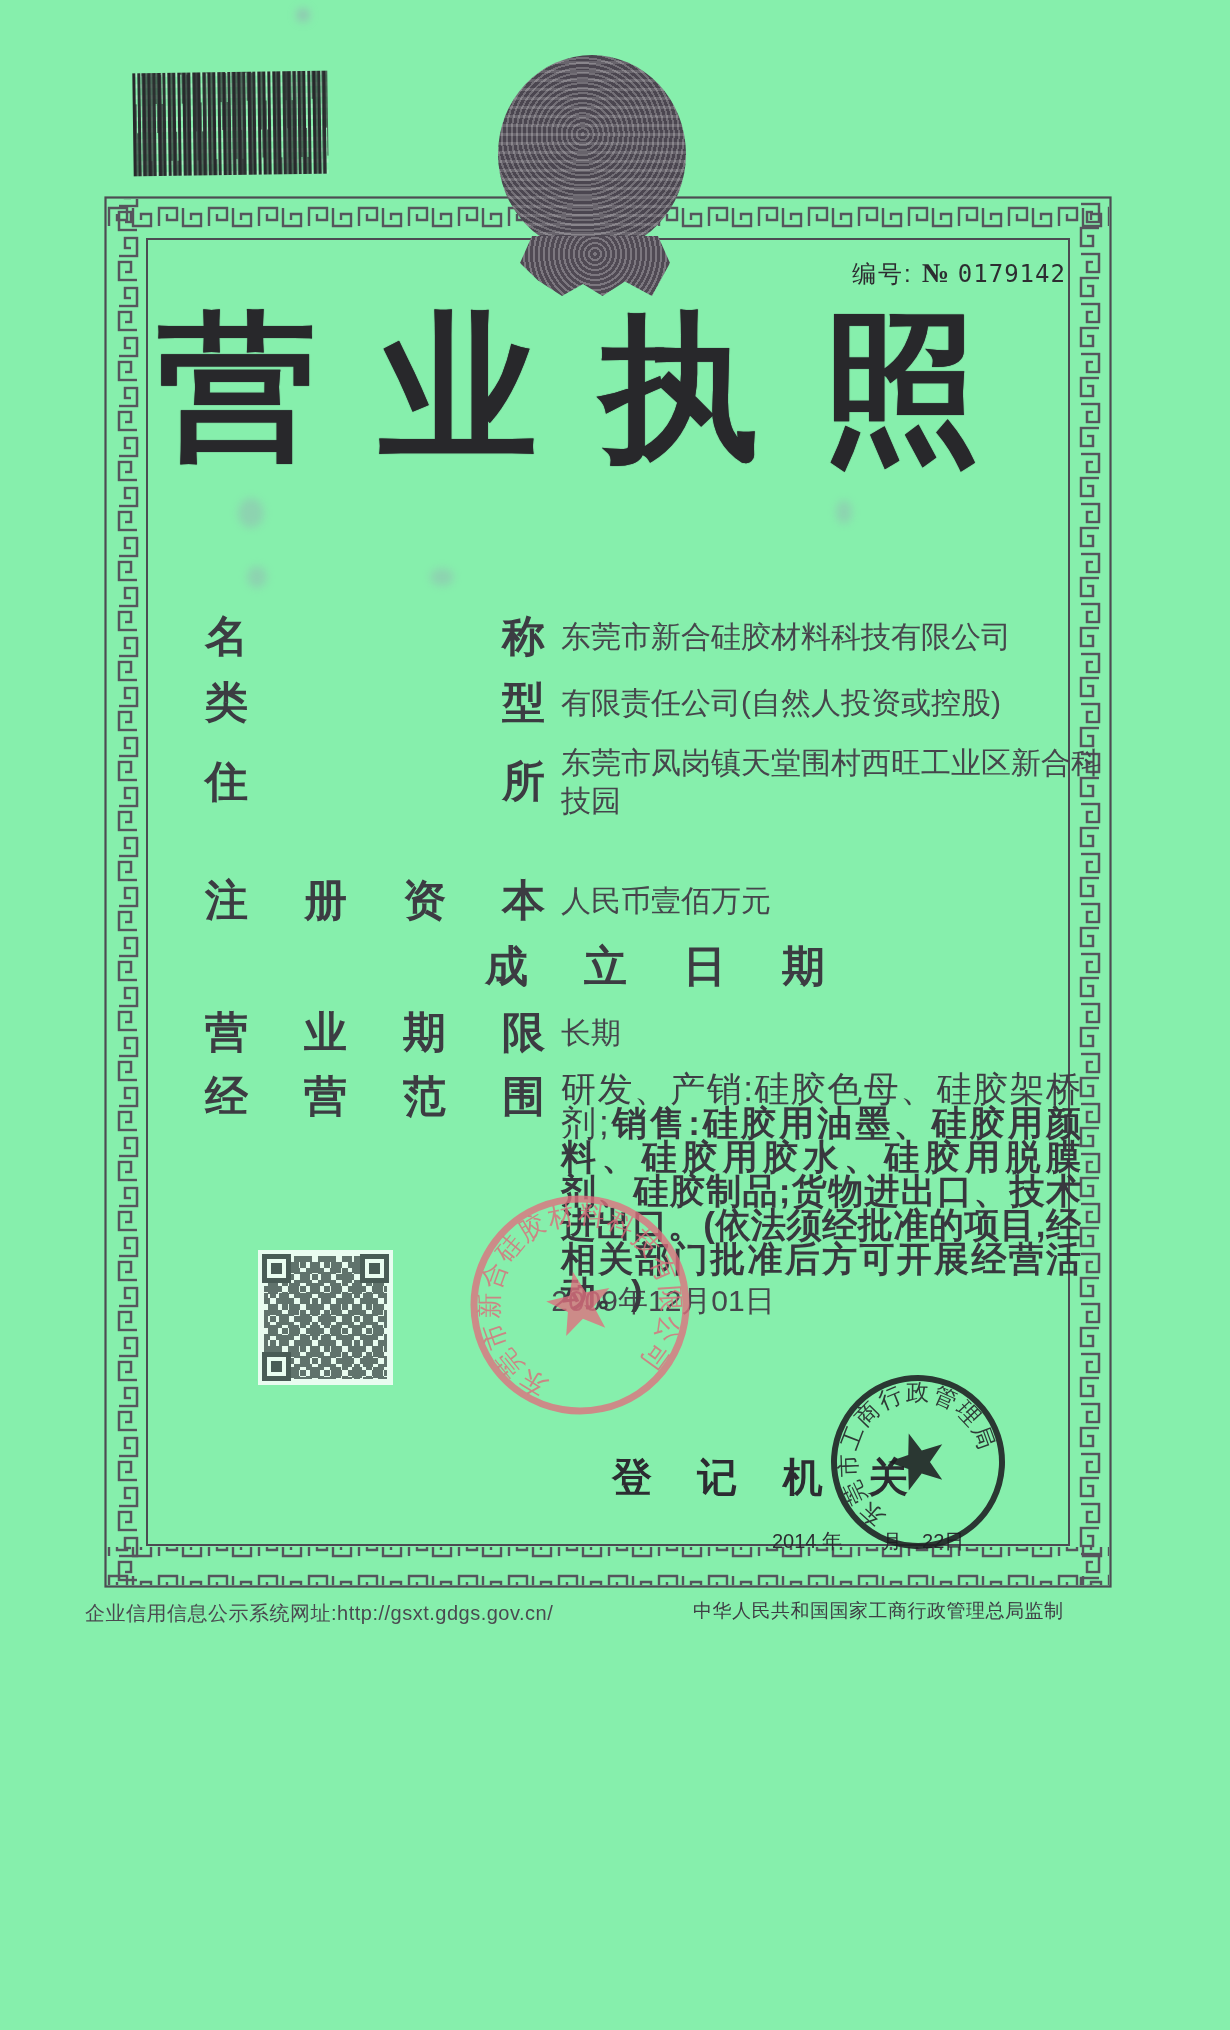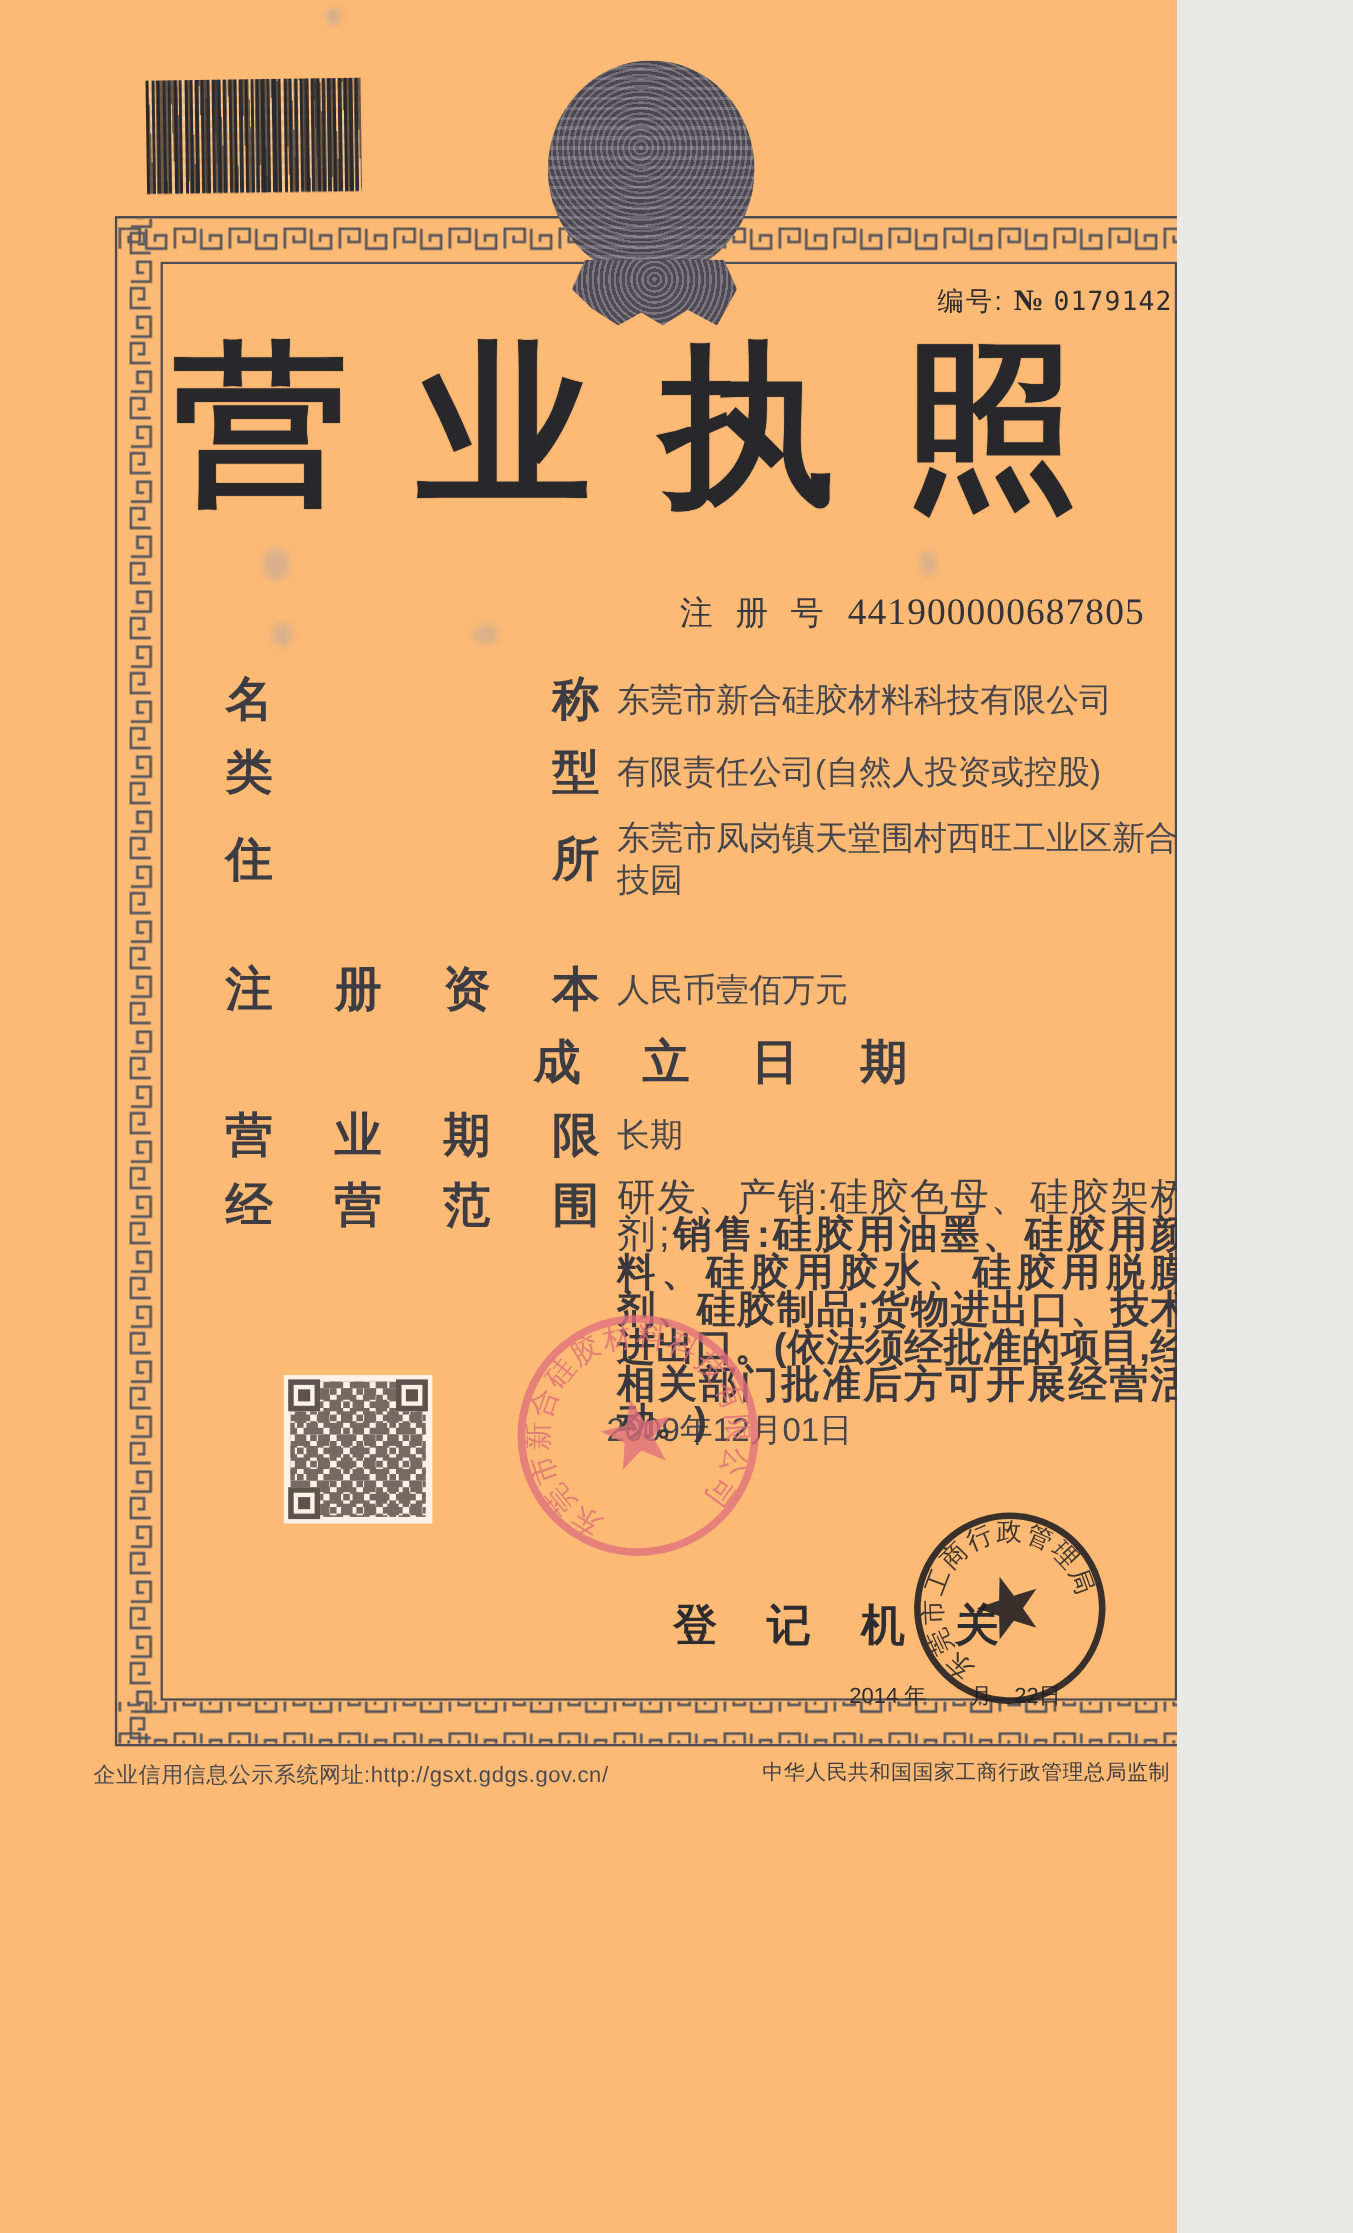--- a/index.html
+++ b/index.html
@@ -1,16 +1,16 @@
 <!DOCTYPE html>
 <html><head>
 <meta charset="utf-8">
 <style>
   html,body{margin:0;padding:0;background:#e8e8e6;}
-  .page{position:relative;width:1070px;height:2030px;background:#fdba74;overflow:hidden;
+  .page{position:relative;width:1230px;height:2030px;background:#86efac;overflow:hidden;
         font-family:"Liberation Sans",sans-serif;color:#333;}
   .abs{position:absolute;}
 
   
   .barcode{left:133px;top:72px;width:195px;height:103px;transform:rotate(-.8deg);
     background:
       repeating-linear-gradient(90deg,rgba(30,30,34,.95) 0 3px,rgba(255,255,255,0) 3px 5px),
       repeating-linear-gradient(90deg,rgba(40,40,46,.7) 0 2px,rgba(255,255,255,0) 2px 9px),
       repeating-linear-gradient(88deg,rgba(25,25,30,.65) 0 6px,rgba(255,255,255,0) 6px 13px),
       repeating-linear-gradient(0deg,rgba(255,255,255,.25) 0 4px,rgba(255,255,255,0) 4px 11px);
@@ -117,24 +117,20 @@
     <span class="digits">0179142</span>
   </div>
 
   <div class="abs cert-title">
     <span>营</span>
     <span>业</span>
     <span>执</span>
     <span>照</span>
   </div>
 
-  <div class="abs regline">
-    <span class="lab">注 册 号</span>
-    <span class="val">441900000687805</span>
-  </div>
 
   <div class="abs frow" style="top:612px;">
     <div class="f-label">名称</div>
     <div class="f-value">东莞市新合硅胶材料科技有限公司</div>
   </div>
   <div class="abs frow" style="top:678px;">
     <div class="f-label">类型</div>
     <div class="f-value">有限责任公司(自然人投资或控股)</div>
   </div>
   <div class="abs frow" style="top:744px;">

